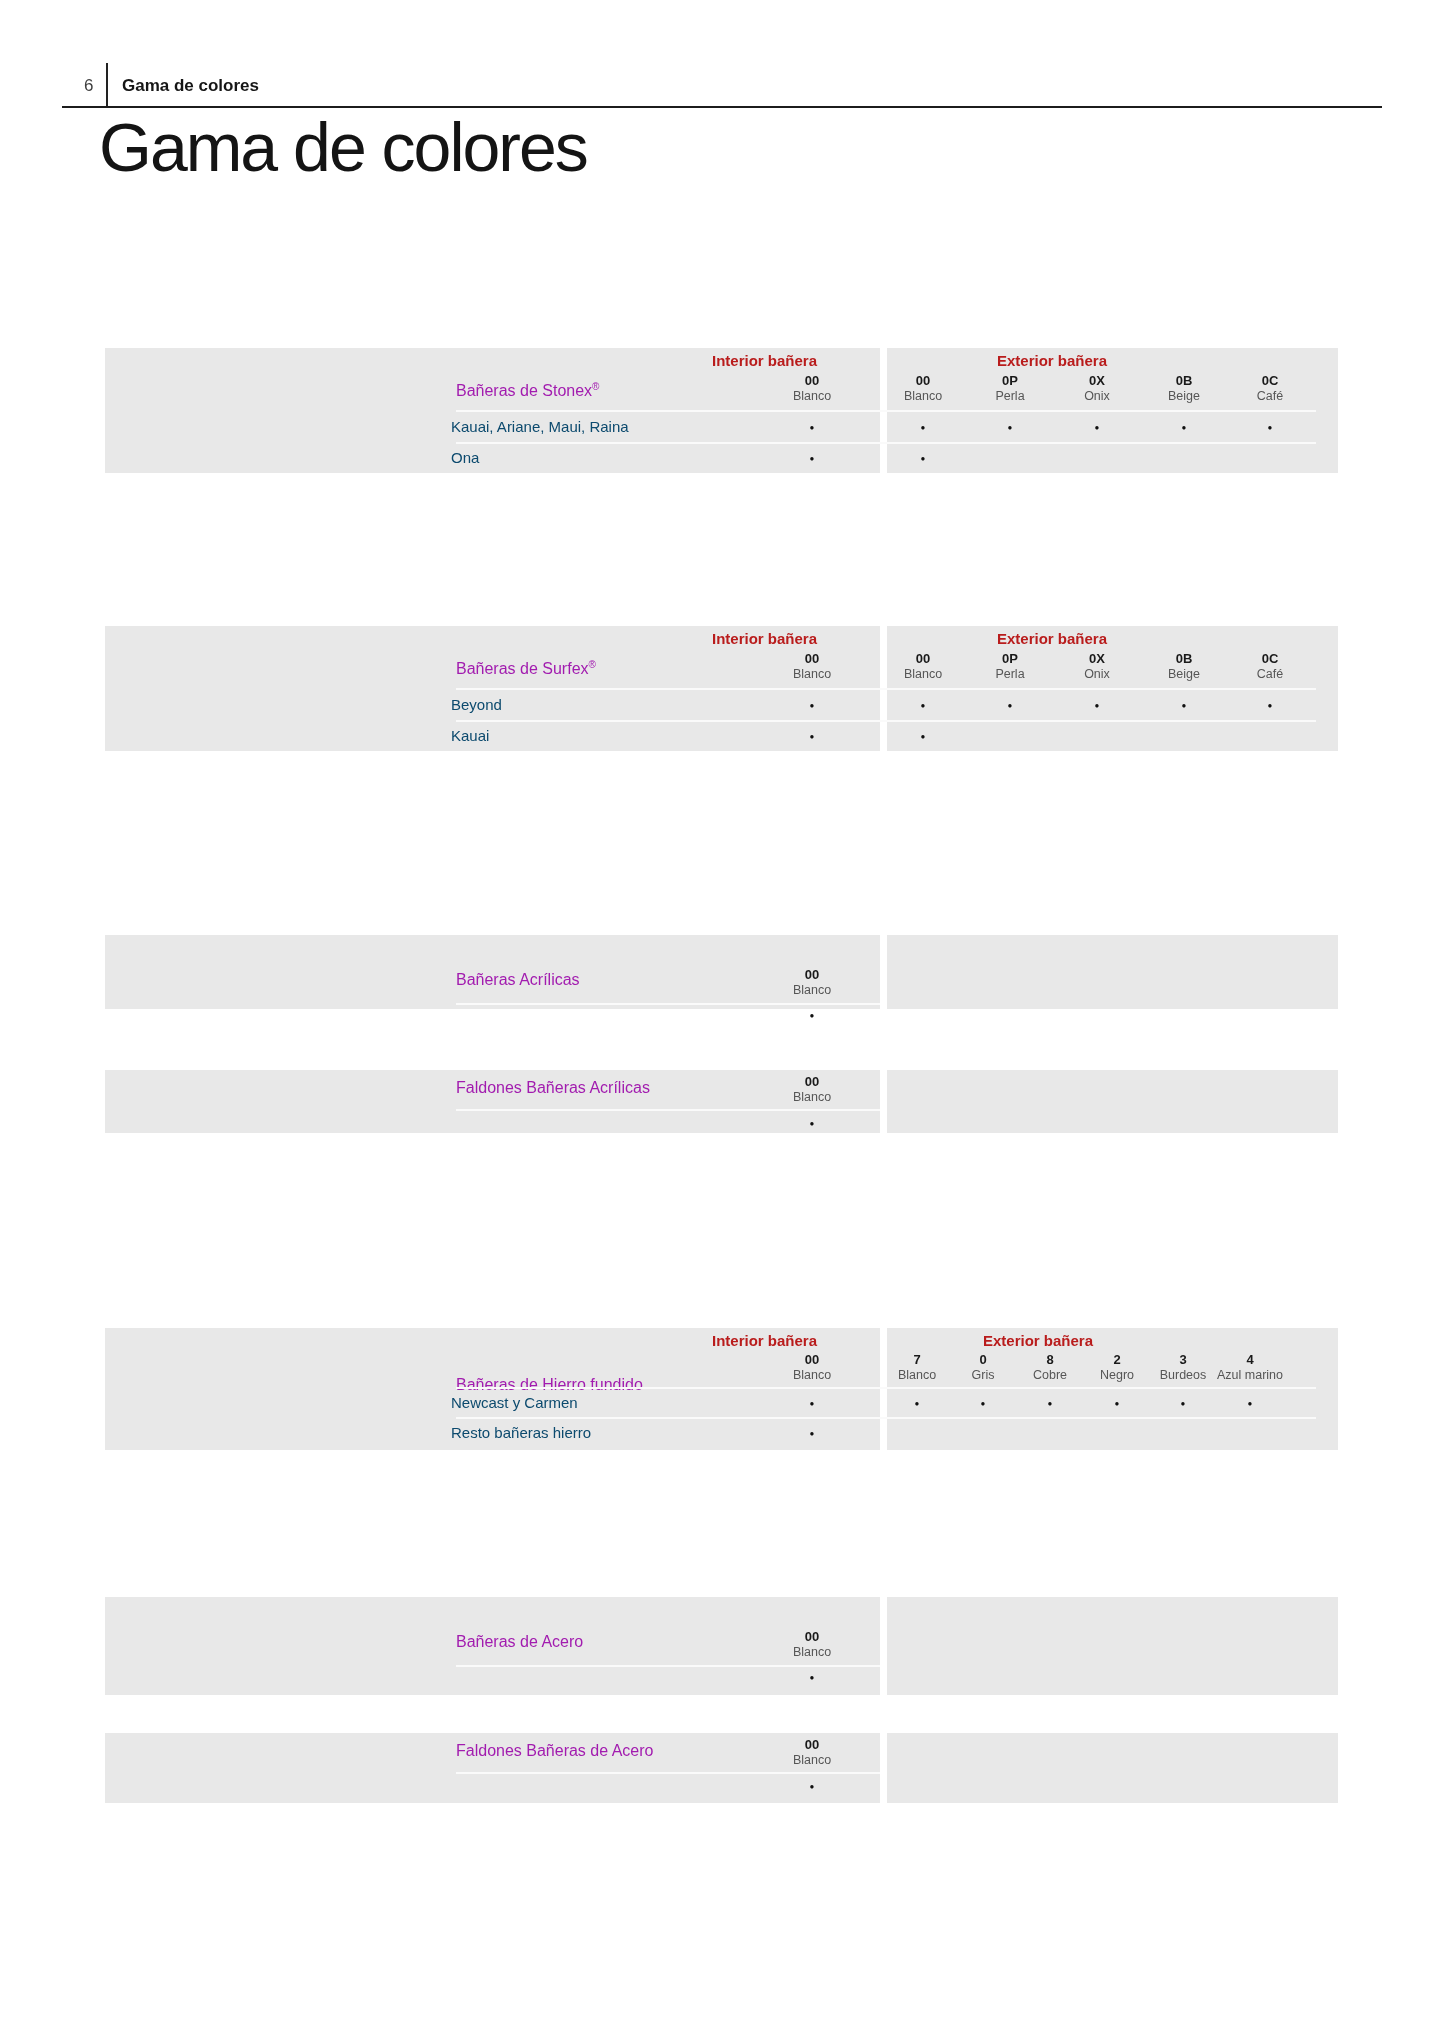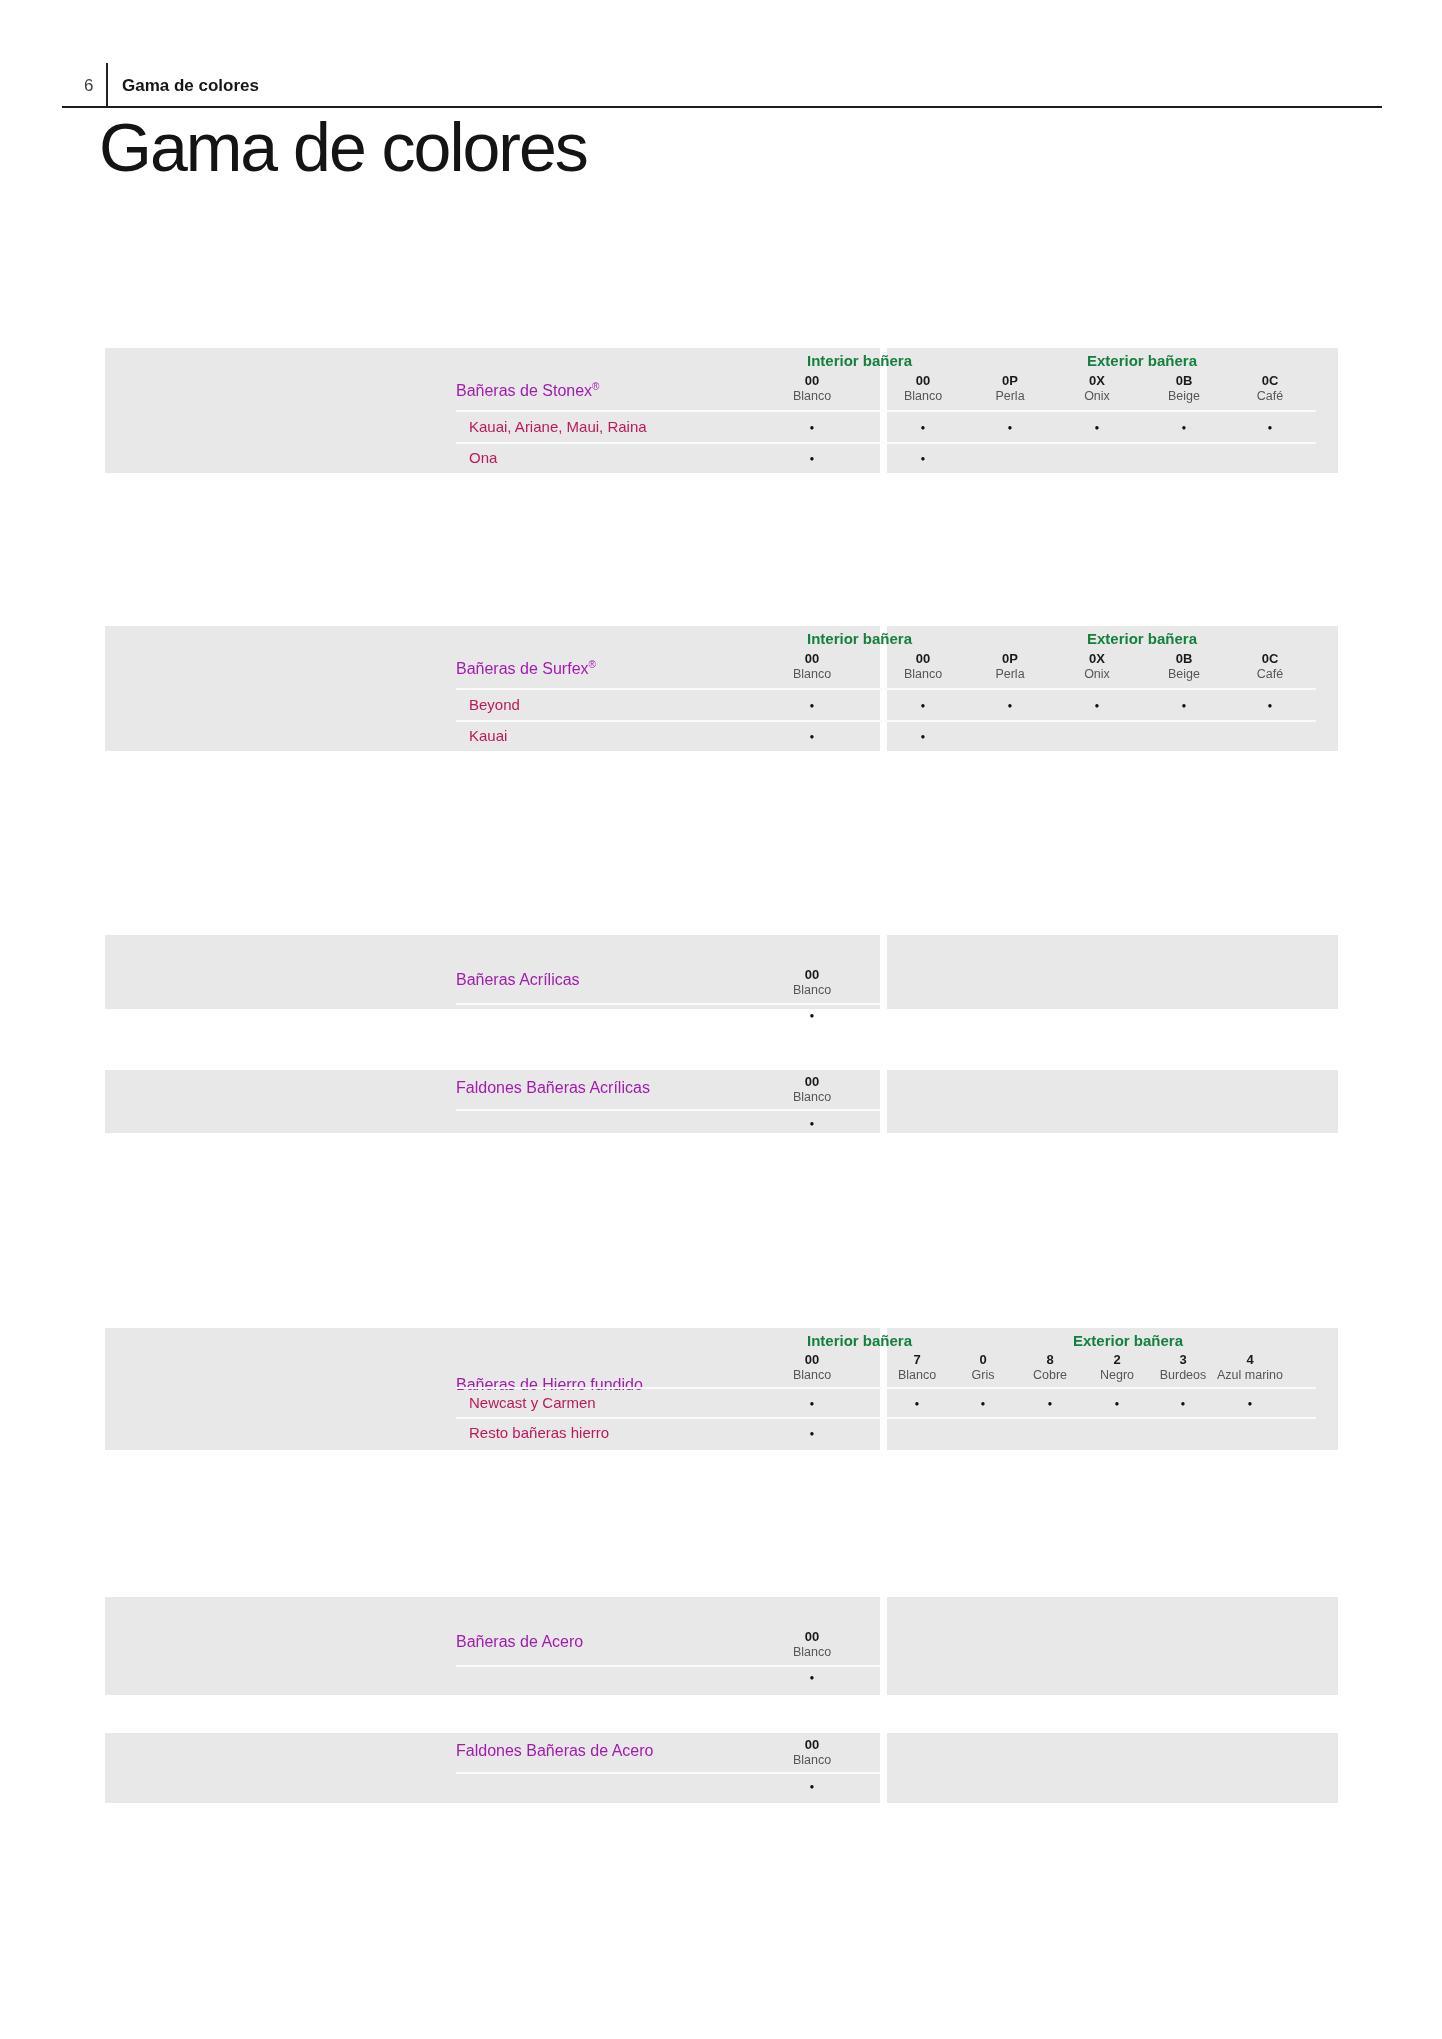--- a/index.html
+++ b/index.html
@@ -10,31 +10,31 @@
   
   .pagenum{position:absolute;left:84px;top:76px;font-size:17px;color:#3f3f3f;}
   .vdiv{position:absolute;left:106px;top:63px;width:2px;height:45px;background:#222;}
   .sectitle{position:absolute;left:122px;top:76px;font-size:17px;font-weight:bold;color:#161616;}
   .toprule{position:absolute;left:62px;top:106px;width:1320px;height:2px;background:#1c1c1c;}
   .maintitle{position:absolute;left:99px;top:108px;font-size:68px;font-weight:400;
              letter-spacing:-2px;color:#141414;white-space:nowrap;}
   
   .block{position:absolute;left:105px;width:1233px;background:#e8e8e8;}
   .gap{position:absolute;left:775px;top:0;width:7px;height:100%;background:#ffffff;}
-  .sec-label{position:absolute;top:4px;width:200px;text-align:right;
-             font-size:15px;font-weight:bold;color:#15803d;}
+  .sec-label{position:absolute;top:4px;width:200px;text-align:left;
+             font-size:15px;font-weight:bold;color:#b91c1c;}
   .btitle{position:absolute;left:351px;font-size:16px;font-weight:normal;color:#a21caf;white-space:nowrap;}
   .btitle sup{font-size:10px;}
   .colhead{position:absolute;width:90px;text-align:center;}
   .colhead .code{font-size:13px;font-weight:bold;color:#1a1a1a;line-height:15px;}
   .colhead .name{font-size:12.5px;color:#565656;line-height:15px;margin-top:1px;}
   .hline{position:absolute;left:351px;height:2px;background:#fafafa;}
   .hline.wide{width:860px;}
   .hline.narrow{width:424px;}
-  .rowlabel{position:absolute;left:364px;font-size:15px;color:#be185d;white-space:nowrap;}
+  .rowlabel{position:absolute;left:346px;font-size:15px;color:#0c4a6e;white-space:nowrap;}
   .dot{position:absolute;width:90px;text-align:center;font-size:8px;line-height:12px;color:#111;}
 </style>
 </head>
 <body>
 
 <div id="page">
 
   <div class="pagenum">6</div>
   <div class="vdiv"></div>
   <div class="sectitle">Gama de colores</div>

